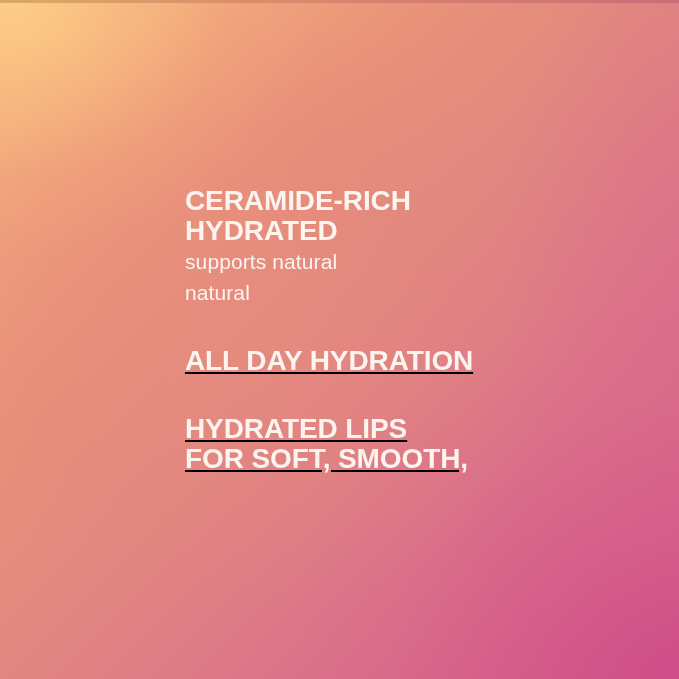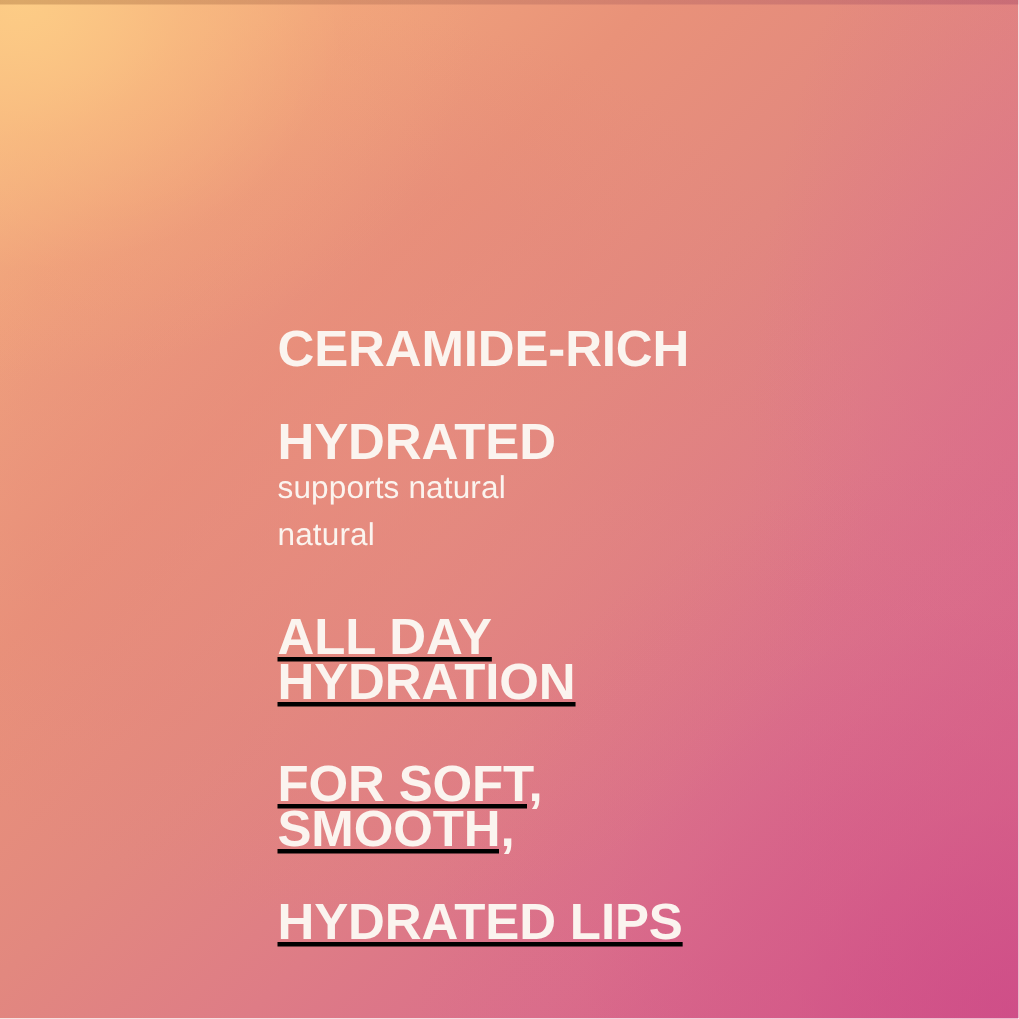--- a/index.html
+++ b/index.html
@@ -106,25 +106,24 @@
     text-decoration: underline;
   }
 
   .line {
     display: block;
     color: #FBF4EF;
     letter-spacing: 0.1px;
   }
 
   .line-strong {
-    font-size: 34px;
+    font-size: 28px;
     font-weight: 700;
     line-height: 30px;
     letter-spacing: -0.1px;
-    margin-top: 32px;
   }
 
   .line-light {
     font-size: 21px;
     font-weight: 300;
     line-height: 31px;
     letter-spacing: 0.1px;
   }
 
   .block-hydration { margin-top: 46px; }
@@ -149,18 +148,18 @@
       <span class="line line-strong">HYDRATED</span>
       <span class="line line-light">supports natural</span>
       <span class="line line-light">natural</span>
     </div>
 
     <div class="block block-hydration">
       <span class="line line-strong">ALL DAY HYDRATION</span>
     </div>
 
     <div class="block block-lips">
+      <span class="line line-strong">HYDRATED LIPS</span>
       <span class="line line-strong">FOR SOFT, SMOOTH,</span>
-      <span class="line line-strong">HYDRATED LIPS</span>
     </div>
 
   </div>
 </div>
 
 </body></html>

